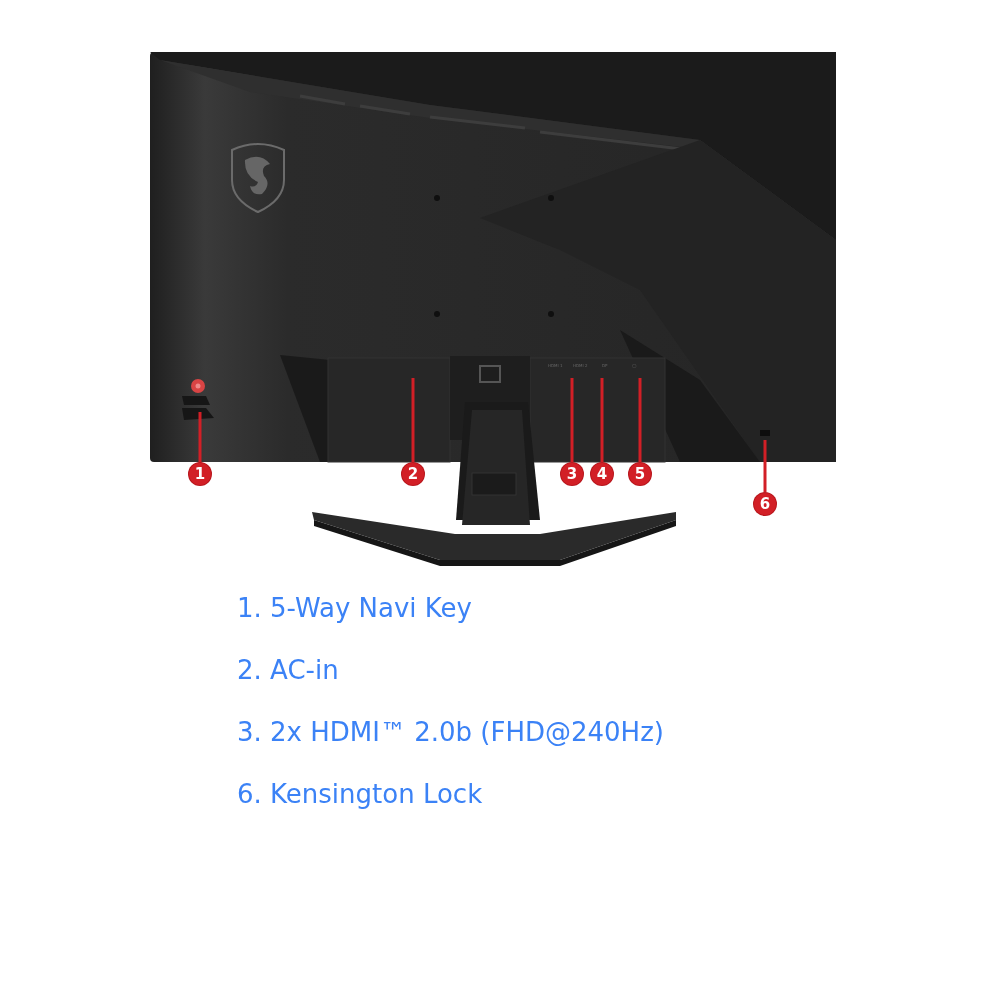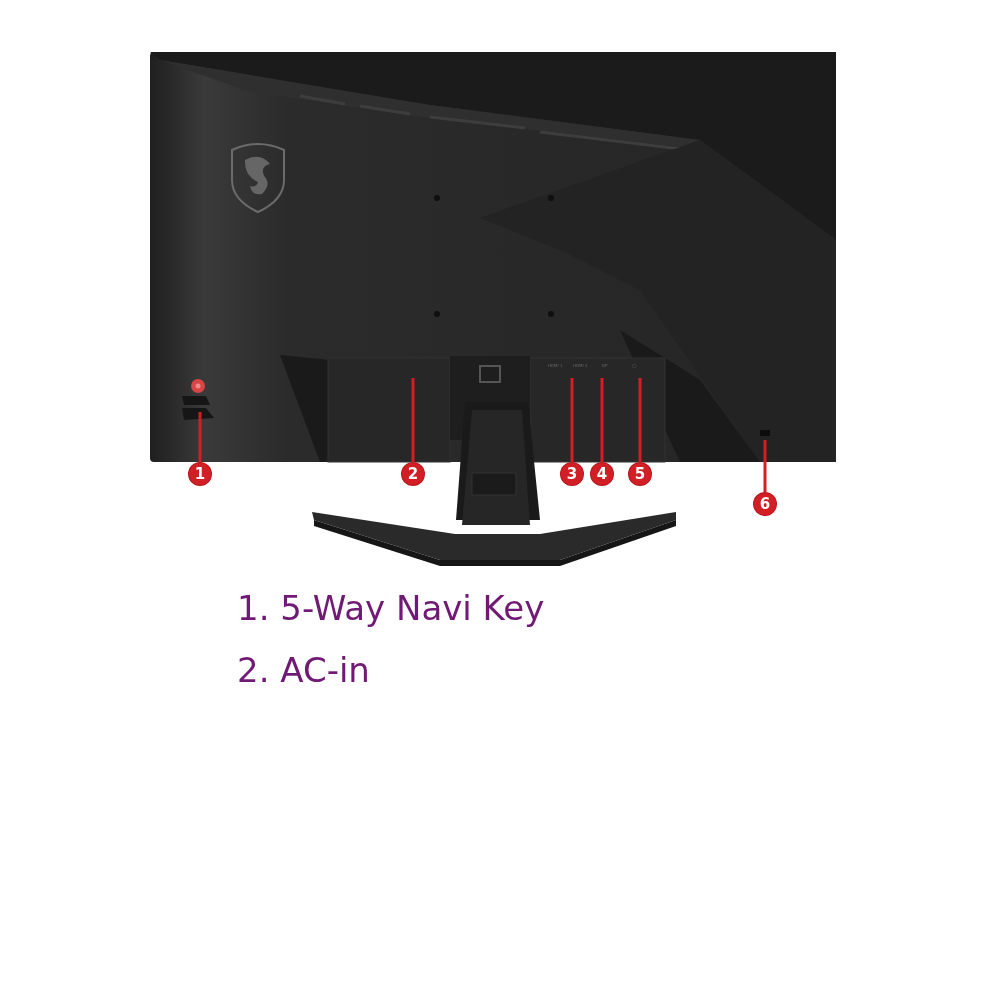--- a/index.html
+++ b/index.html
@@ -3,21 +3,21 @@
 <meta charset="utf-8">
 <style>
   html,body{margin:0;padding:0;background:#ffffff;}
   body{width:1000px;height:1000px;position:relative;overflow:hidden;font-family:"DejaVu Sans",sans-serif;}
   .figure{position:absolute;left:0;top:0;width:1000px;height:580px;}
   .figure svg{position:absolute;left:0;top:0;}
   .marker{position:absolute;width:22px;height:22px;border-radius:50%;background:#d21f26;color:#fff;
     font-family:"DejaVu Sans",sans-serif;font-weight:bold;font-size:15px;line-height:22px;text-align:center;
     box-shadow:0 0 0 1px #b8161c;}
   .features{position:absolute;left:237px;top:588px;margin:0;padding:0;list-style:none;}
-  .features li{font-size:34px;color:#701a75;height:62px;line-height:40px;white-space:nowrap;}
+  .features li{font-size:26px;color:#3b82f6;height:62px;line-height:40px;white-space:nowrap;}
 </style>
 </head>
 <body>
 
 <div class="figure">
   <svg width="1000" height="580" viewBox="0 0 1000 580">
     <defs>
       <linearGradient id="topg" x1="0" y1="0" x2="1" y2="0">
         <stop offset="0" stop-color="#2c2c2c"></stop>
         <stop offset="1" stop-color="#1c1c1c"></stop>
@@ -99,13 +99,15 @@
   <div class="marker" style="left:402px;top:463px;">2</div>
   <div class="marker" style="left:561px;top:463px;">3</div>
   <div class="marker" style="left:591px;top:463px;">4</div>
   <div class="marker" style="left:629px;top:463px;">5</div>
   <div class="marker" style="left:754px;top:493px;">6</div>
 </div>
 
 <ul class="features">
   <li>1. 5-Way Navi Key</li>
   <li>2. AC-in</li>
+  <li>3. 2x HDMI™  2.0b (FHD@240Hz)</li>
+  <li>6. Kensington Lock</li>
 </ul>
 
 </body></html>

